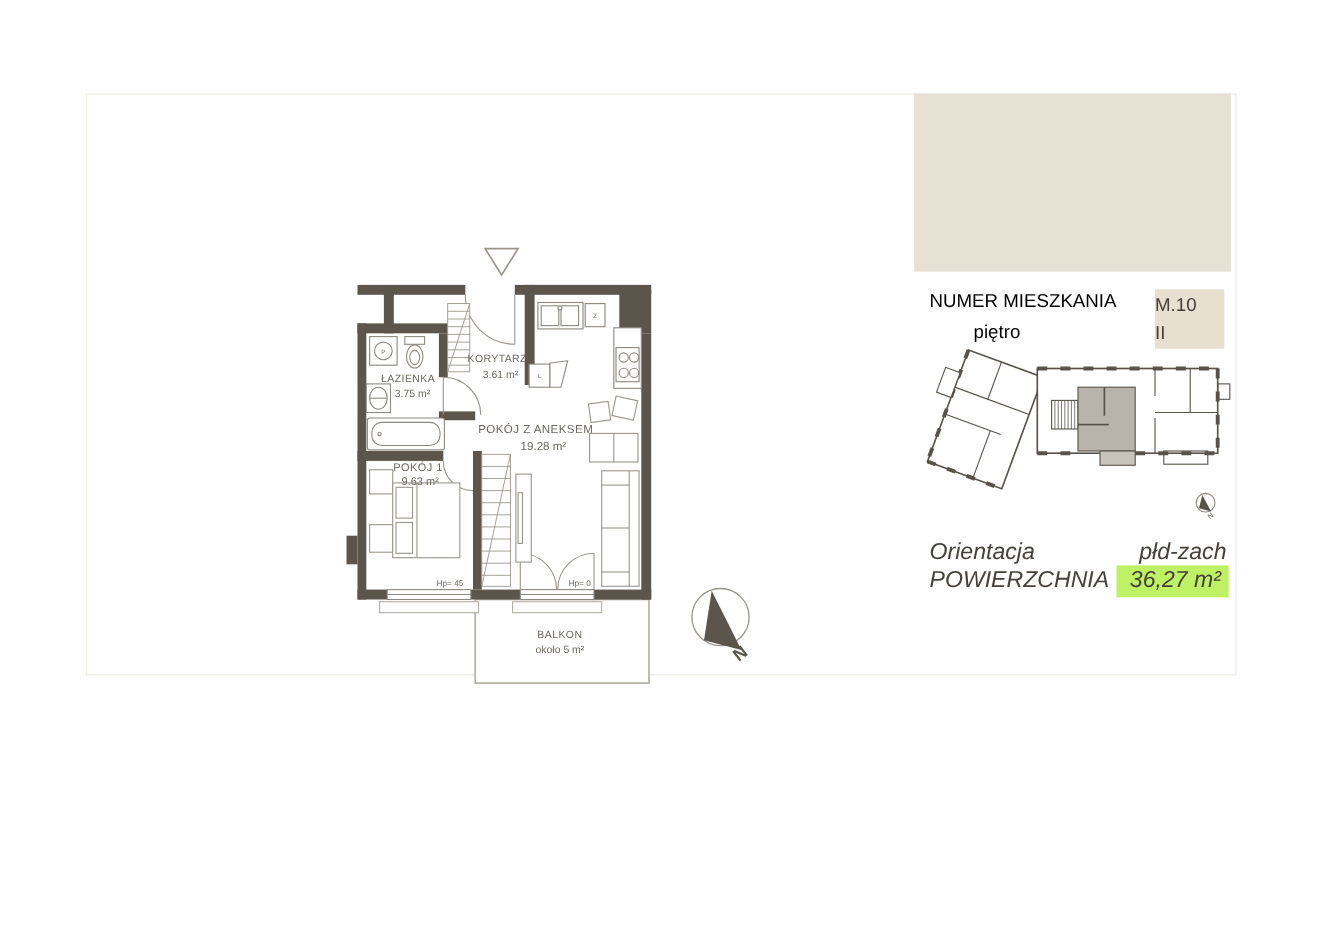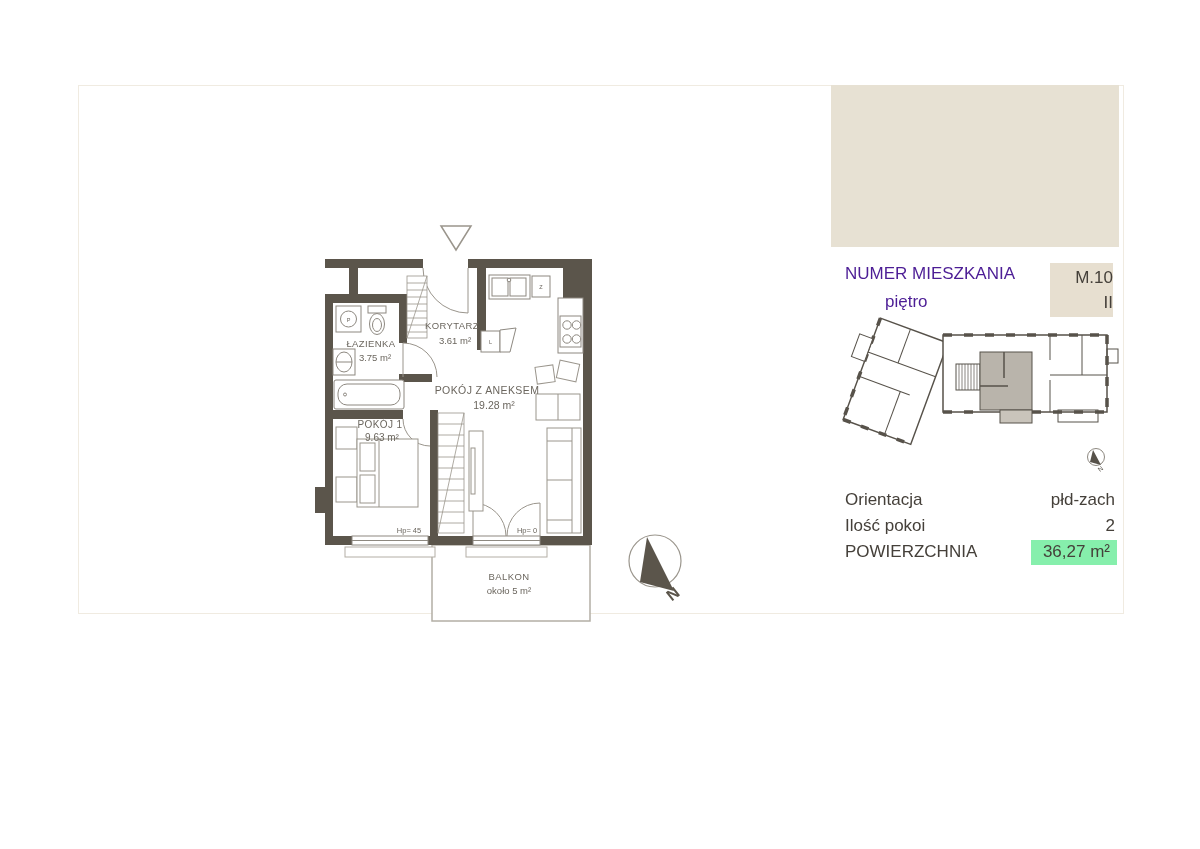--- a/index.html
+++ b/index.html
@@ -2,32 +2,32 @@
 <html><head>
 <meta charset="utf-8">
 <style>
   html,body{margin:0;padding:0;background:#ffffff;}
   .page{position:relative;width:1200px;height:849px;background:#ffffff;overflow:hidden;
         font-family:"Liberation Sans",sans-serif;}
   .frame{position:absolute;left:78px;top:85px;width:1044px;height:527px;
          border:1px solid #f0ebe1;}
   .beige-block{position:absolute;left:831px;top:85px;width:288px;height:162px;background:#e7e1d3;}
   .panel{position:absolute;left:831px;top:255px;width:292px;color:#45403a;}
-  .panel-head-label{position:absolute;left:14px;font-size:17px;line-height:20px;color:#4c1d95;}
+  .panel-head-label{position:absolute;left:14px;font-size:17px;line-height:20px;color:#000000;}
   .num-label{top:9px;}
   .floor-label{top:37px;margin-left:40px;}
   .value-box{position:absolute;left:219px;top:8px;width:63px;height:54px;background:#e7dfd0;
-             display:flex;flex-direction:column;align-items:flex-end;justify-content:center;
+             display:flex;flex-direction:column;align-items:flex-start;justify-content:center;
              font-size:17px;color:#45403a;}
   .value-box .v{line-height:25px;}
   .rows{position:absolute;left:831px;top:488px;width:292px;}
-  .row{position:relative;height:26px;font-size:17px;color:#45403a;}
+  .row{position:relative;height:26px;font-size:21px;color:#45403a;font-style:italic;}
   .row .lbl{position:absolute;left:14px;top:2px;}
   .row .val{position:absolute;right:8px;top:2px;text-align:right;}
-  .row .val.boxed{background:#86efac;padding:2px 7px 3px 12px;top:0px;right:6px;}
+  .row .val.boxed{background:#bef264;padding:2px 7px 3px 12px;top:0px;right:6px;}
   svg text{font-family:"Liberation Sans",sans-serif;}
 </style>
 </head>
 <body>
 
 <div class="page">
 
   <div class="frame"></div>
   <div class="beige-block"></div>
 
@@ -248,22 +248,18 @@
       <div class="v">II</div>
     </div>
   </div>
 
   <div class="rows">
     <div class="row">
       <span class="lbl">Orientacja</span>
       <span class="val">płd-zach</span>
     </div>
     <div class="row">
-      <span class="lbl">Ilość pokoi</span>
-      <span class="val">2</span>
-    </div>
-    <div class="row">
       <span class="lbl">POWIERZCHNIA</span>
       <span class="val boxed">36,27 m²</span>
     </div>
   </div>
 
 </div>
 
 </body></html>

